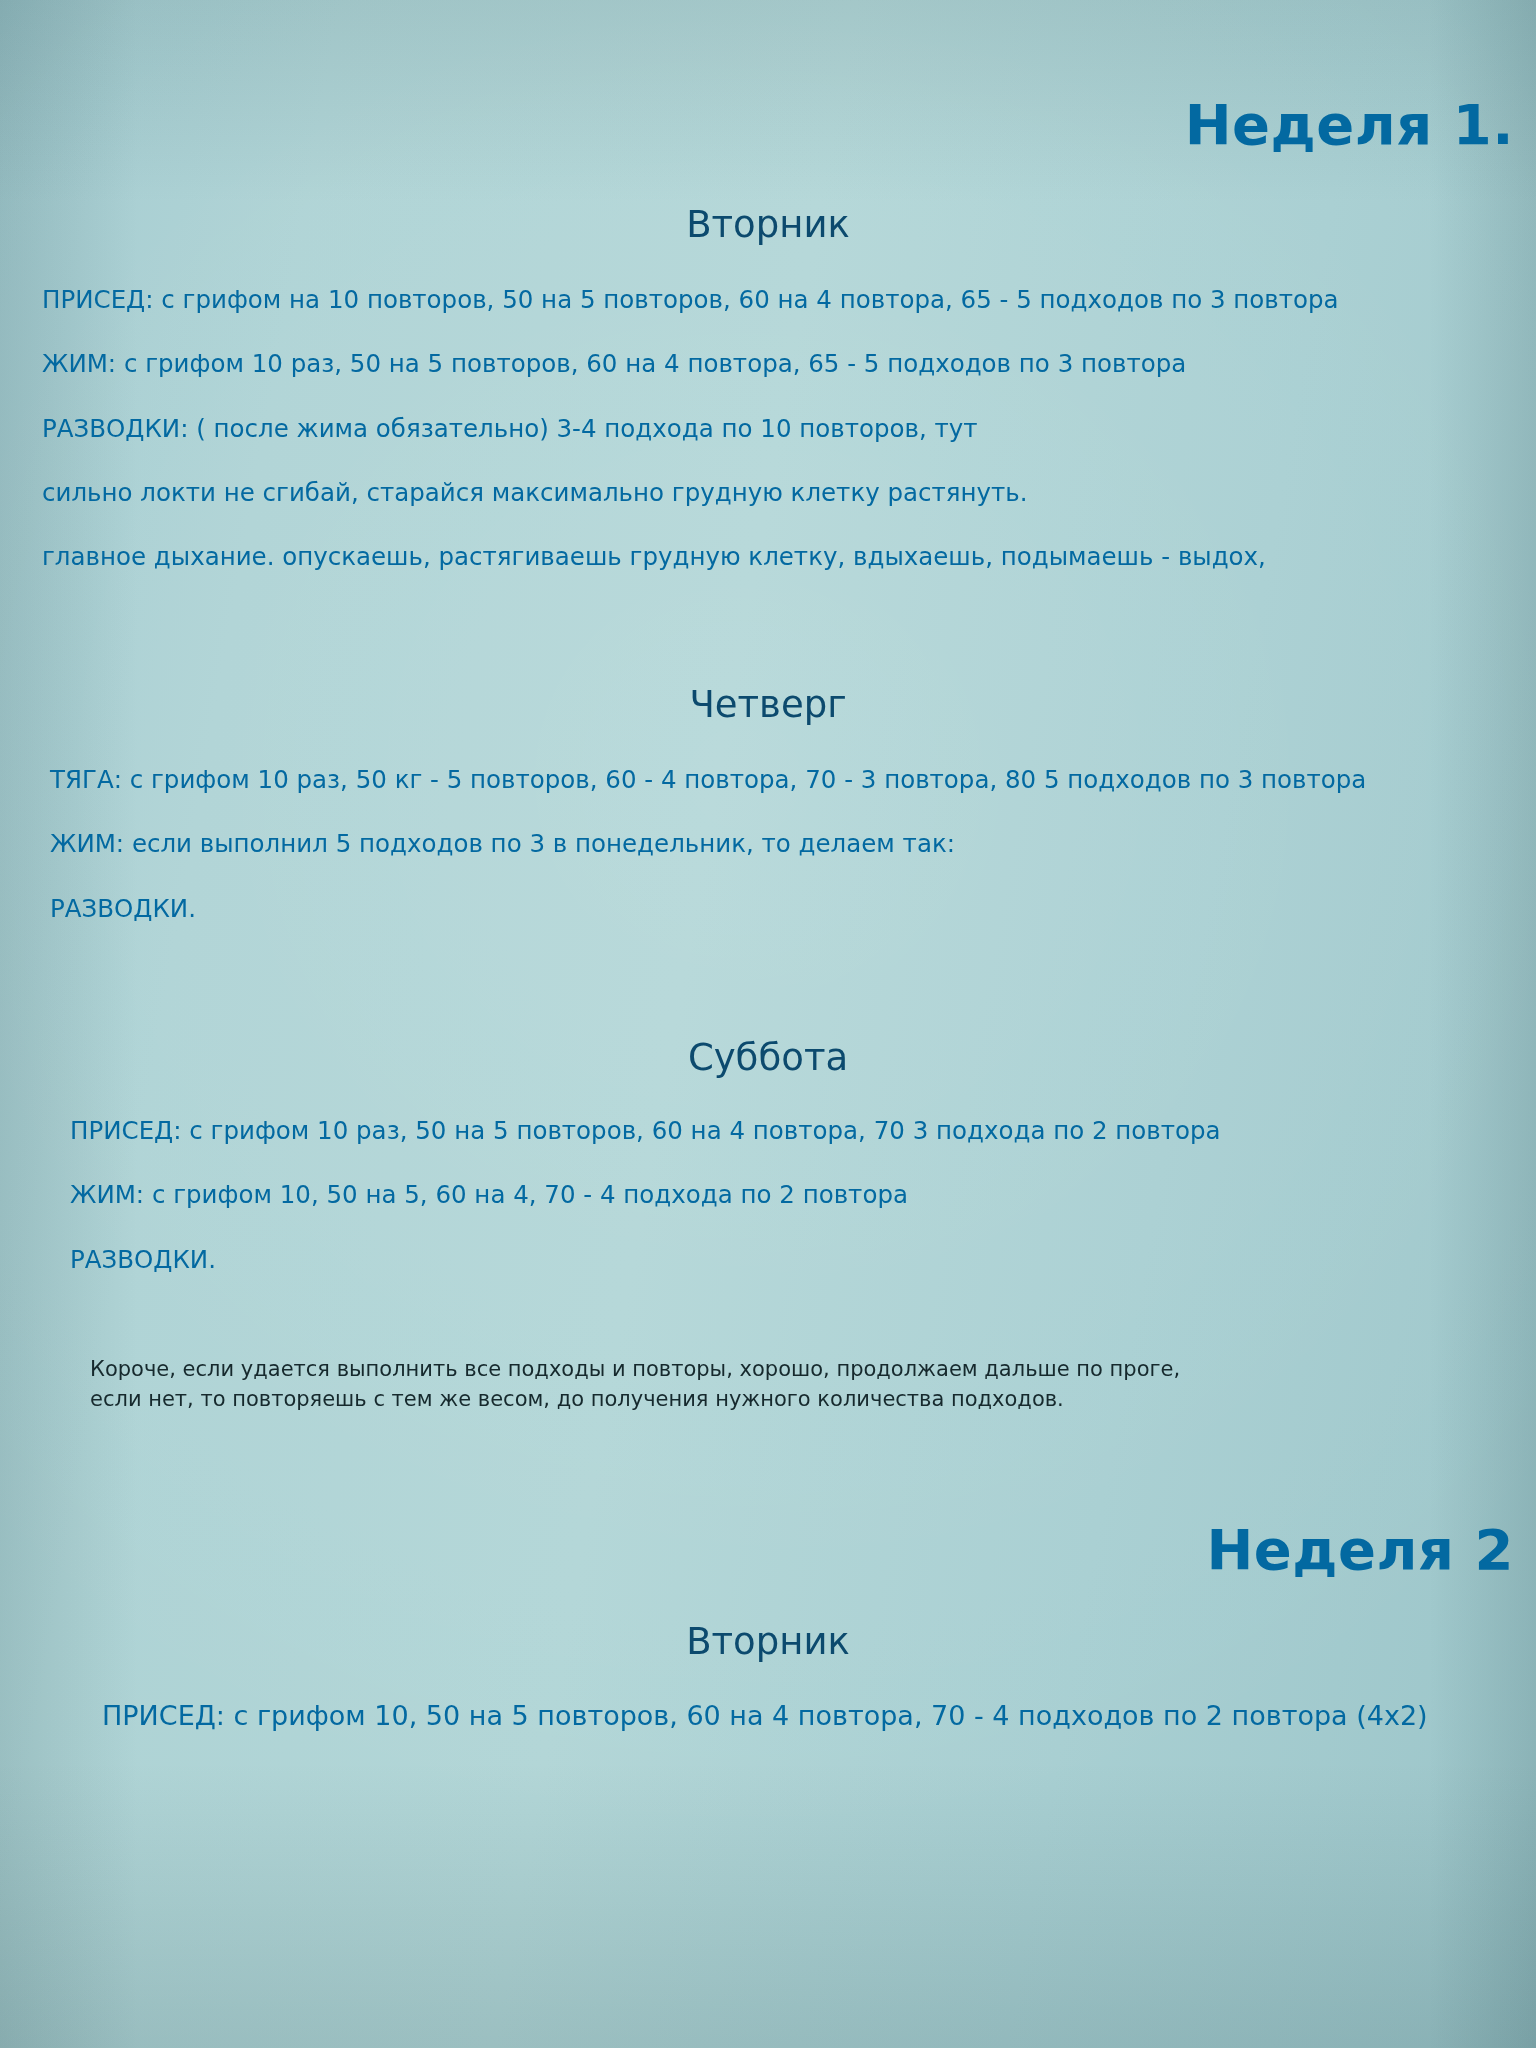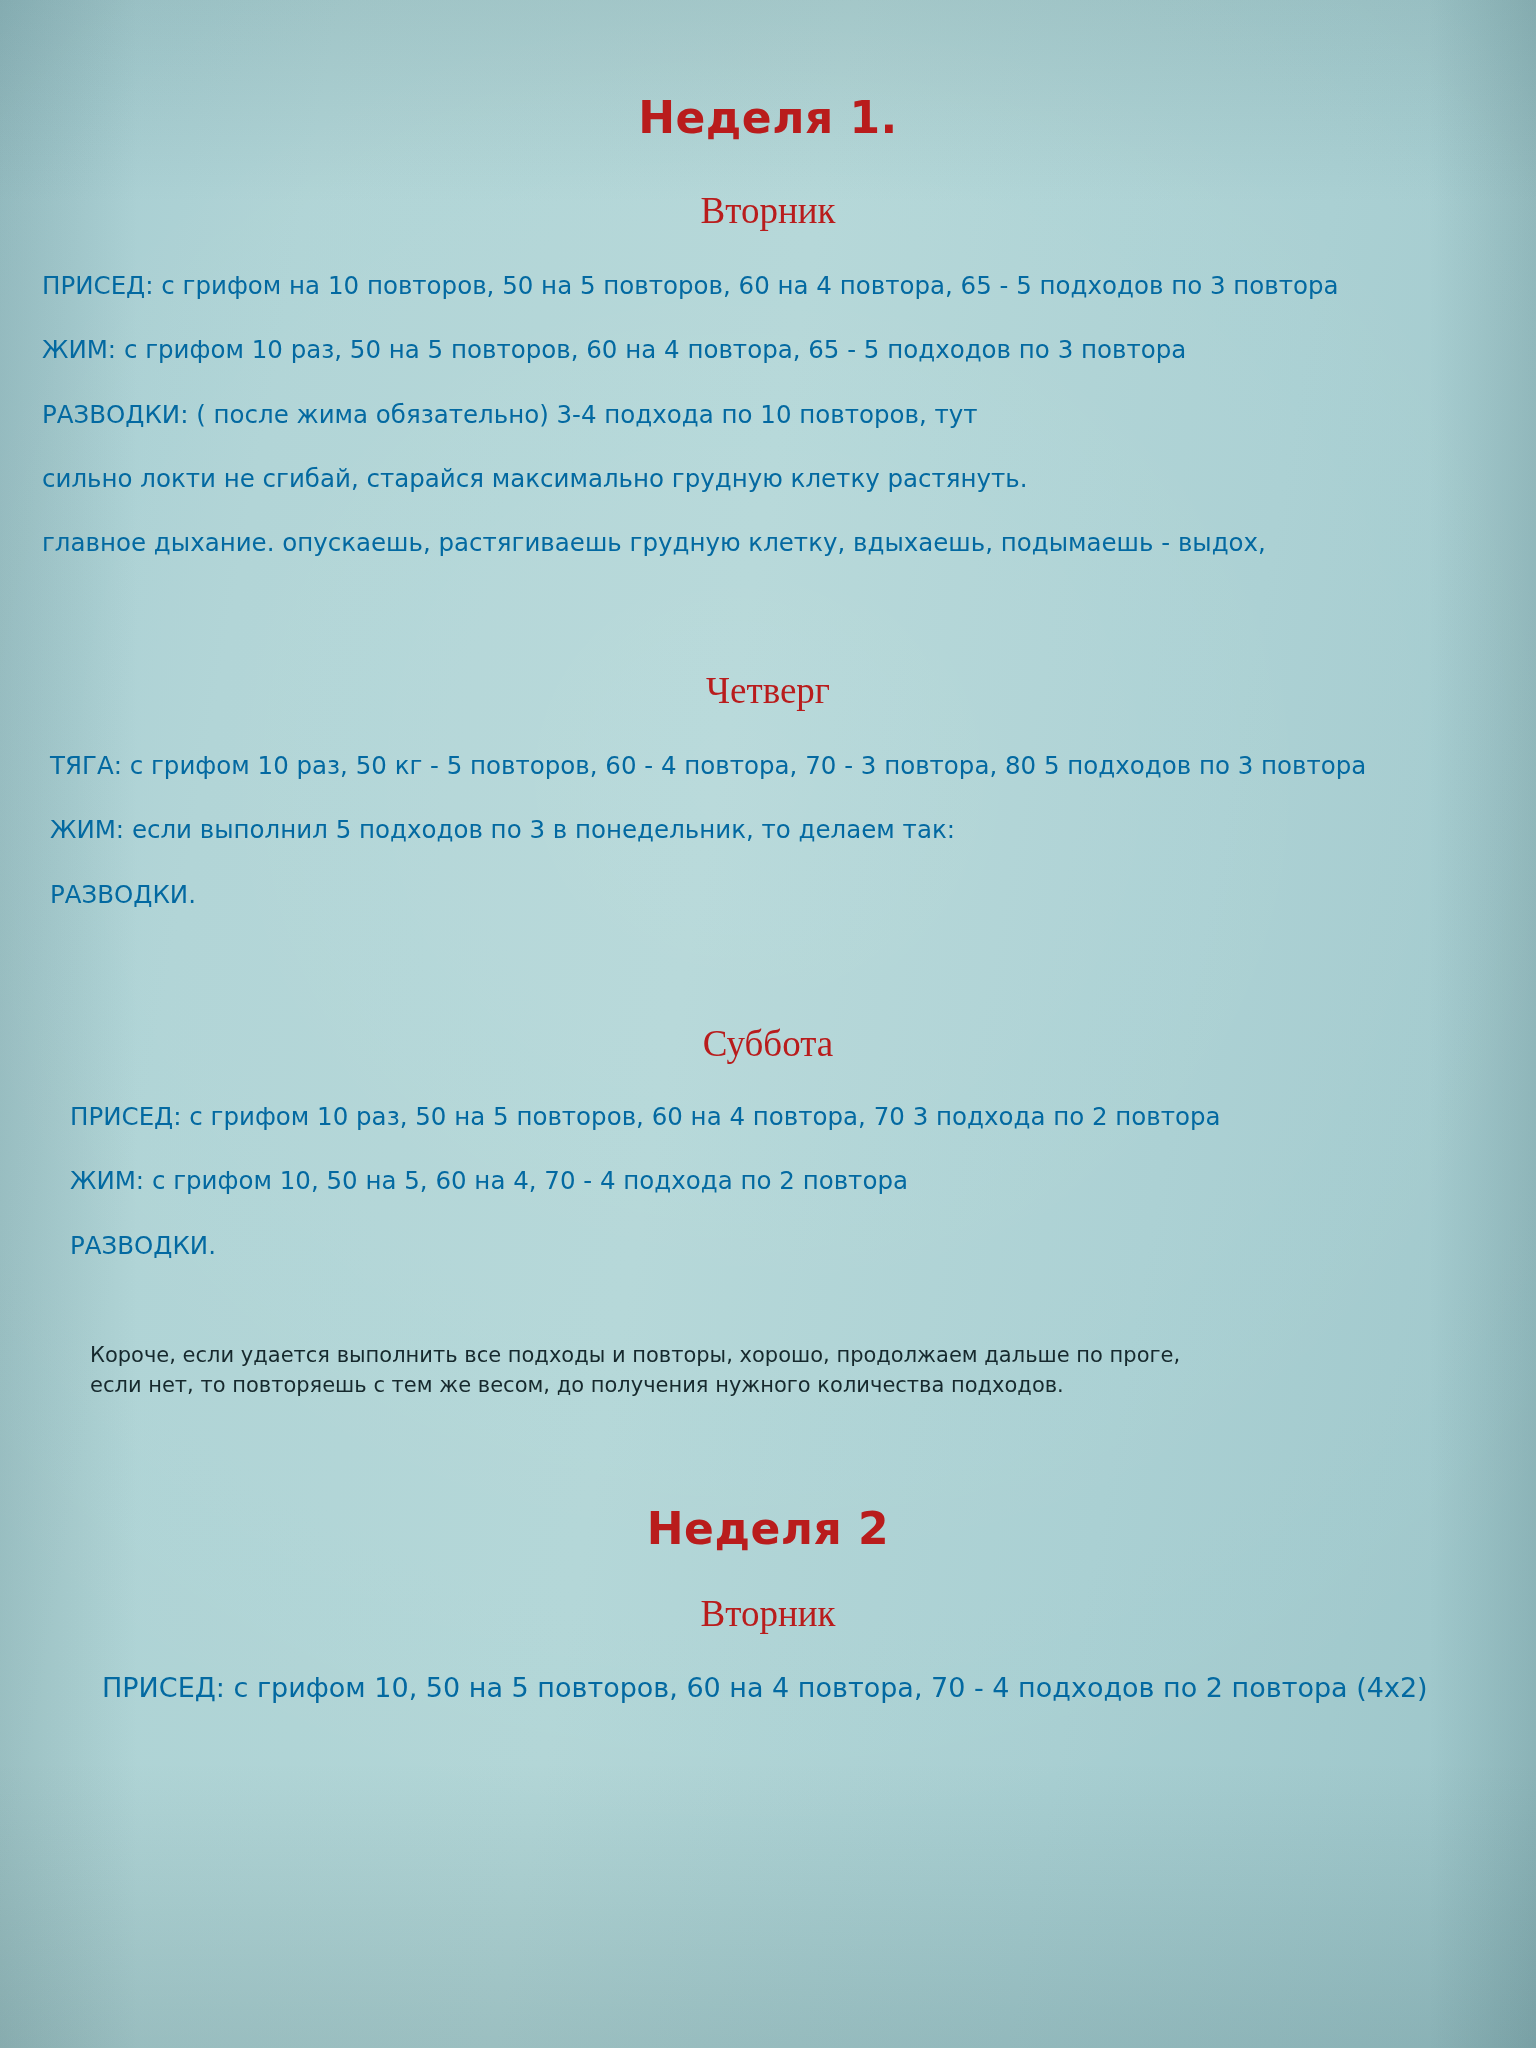--- a/index.html
+++ b/index.html
@@ -34,37 +34,36 @@
   }
   .page {
     position: relative;
     width: 1536px;
     height: 2048px;
     box-sizing: border-box;
     padding: 0 22px;
   }
 
   .week-title {
-    text-align: center;
+    text-align: right;
     font-weight: bold;
-    font-size: 44px;
+    font-size: 56px;
     letter-spacing: 0.5px;
-    color: #b91c1c;
+    color: #0369a1;
     margin: 0;
   }
   .week-1-title { padding-top: 92px; }
   .week-2-title { padding-top: 10px; }
 
   .day-title {
     text-align: center;
     font-size: 37px;
-    color: #b91c1c;
+    color: #0c4a6e;
     margin: 0;
     font-weight: normal;
-    font-family: Liberation Serif, serif;
   }
 
   .line {
     font-size: 24.5px;
     line-height: 1.28;
     color: #0369a1;
     white-space: nowrap;
   }
 
   

